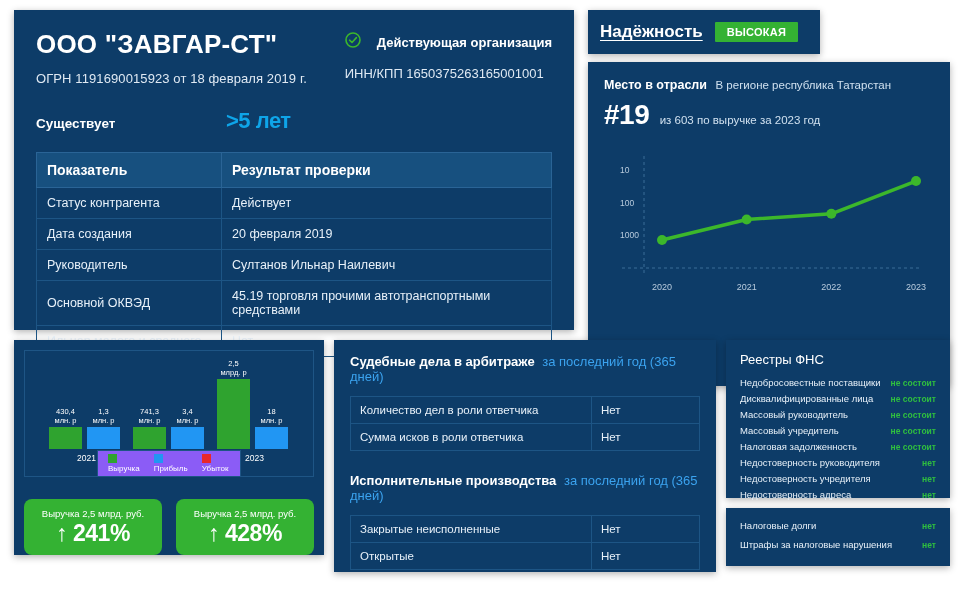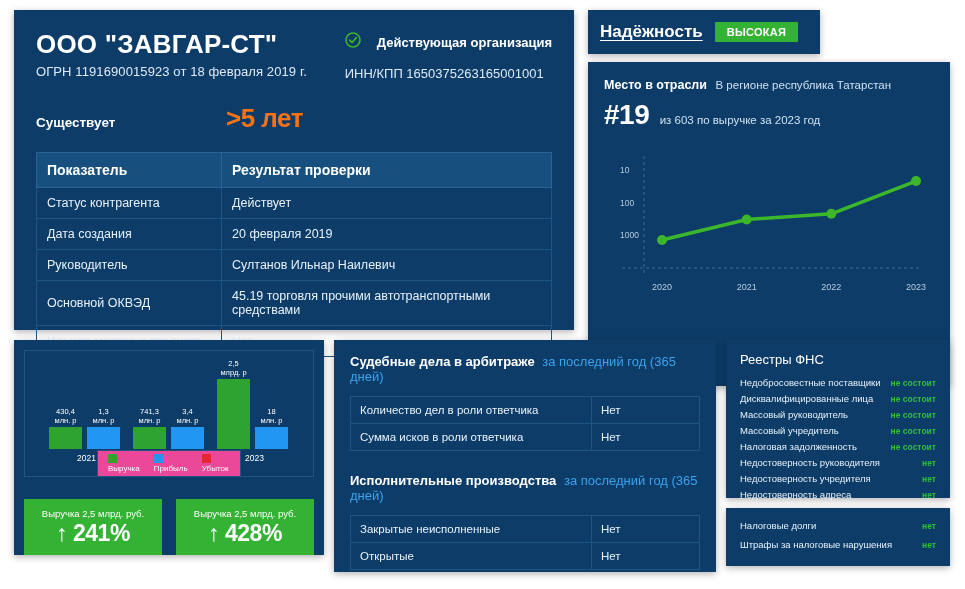--- a/index.html
+++ b/index.html
@@ -15,28 +15,28 @@
     position:absolute;
     background:#0d3c68;
     box-shadow:0 2px 7px rgba(0,0,0,0.30);
     box-sizing:border-box;
   }
 
   
   #header-panel{left:14px;top:10px;width:560px;height:320px;padding:18px 22px 0 22px;}
   .hdr-top{display:flex;justify-content:space-between;align-items:flex-start;}
   .org-name{font-size:26px;font-weight:bold;letter-spacing:.2px;margin:2px 0 0 0;line-height:1.1;}
-  .org-reg{font-size:13px;color:#dfe9f3;margin-top:5px;letter-spacing:.1px;}
+  .org-reg{font-size:13px;color:#dfe9f3;margin-top:12px;letter-spacing:.1px;}
   .hdr-right{text-align:left;padding-top:4px;}
   .status-line{display:flex;align-items:center;gap:16px;}
   .status-text{font-size:13px;font-weight:bold;color:#ffffff;}
   .inn-line{font-size:13px;color:#dfe9f3;margin-top:14px;}
   .exists-row{display:flex;align-items:baseline;margin-top:22px;}
   .exists-label{font-size:13.5px;font-weight:bold;width:190px;}
-  .exists-value{font-size:26px;font-weight:bold;color:#f97316;letter-spacing:-.5px;}
+  .exists-value{font-size:22px;font-weight:bold;color:#0ea5e9;letter-spacing:-.5px;}
 
   table.kv{width:100%;border-collapse:collapse;margin-top:18px;table-layout:fixed;}
   table.kv th{
     background:#17507f;text-align:left;font-size:14px;font-weight:bold;
     padding:9px 10px;color:#ffffff;border:1px solid #2a6496;
   }
   table.kv td{
     font-size:12.5px;padding:8px 10px;color:#e8f1f9;
     border:1px solid #1d5party;border:1px solid #1d5585;
   }
@@ -65,27 +65,27 @@
 
   
   #finance-panel{left:14px;top:340px;width:310px;height:215px;padding:10px;}
   .bar-box{border:1px solid #1e5party;border:1px solid #1e5585;height:125px;position:relative;}
   .bar-box svg{display:block;}
   .blabel{font-size:7.5px;fill:#ffffff;text-anchor:middle;}
   .bxlabel{font-size:8.5px;fill:#ffffff;text-anchor:middle;}
   .legend{
     position:absolute;left:50%;transform:translateX(-50%);bottom:-1px;
     display:flex;gap:14px;align-items:center;
-    background:#ec4899;border:1px solid #1e5585;padding:3px 10px;
+    background:#8b5cf6;border:1px solid #1e5585;padding:3px 10px;
   }
   .legend span.sw{width:9px;height:9px;display:inline-block;margin-right:4px;vertical-align:-1px;}
   .legend div{font-size:8px;color:#ffffff;}
   .growth-row{display:flex;gap:14px;margin-top:22px;}
   .growth-card{
-    background:#34b233;flex:1;height:56px;border-radius:0;
+    background:#34b233;flex:1;height:56px;border-radius:8px;
     display:flex;flex-direction:column;align-items:center;justify-content:center;
   }
   .growth-card .cap{font-size:9.5px;color:#ffffff;}
   .growth-card .val{font-size:23px;font-weight:bold;color:#ffffff;margin-top:1px;letter-spacing:-.5px;}
 
   
   #legal-panel{left:334px;top:340px;width:382px;height:232px;padding:14px 16px;}
   .sec-title{font-size:13px;font-weight:bold;}
   .sec-title .per{color:#3ba3ef;font-weight:normal;margin-left:4px;}
   table.legal{width:100%;border-collapse:collapse;margin-top:12px;table-layout:fixed;}

